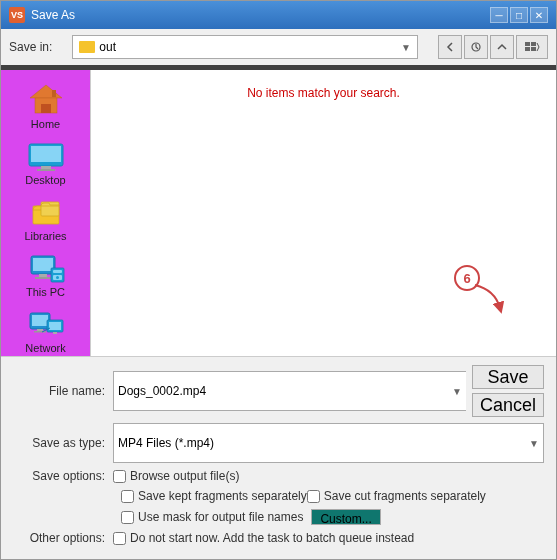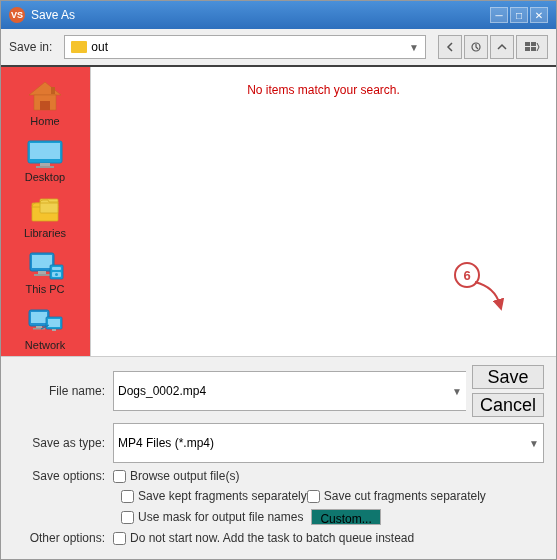--- a/index.html
+++ b/index.html
@@ -31,21 +31,21 @@
       display: flex;
       align-items: center;
       padding: 0 8px;
       gap: 6px;
     }
 
     .title-bar-icon {
       width: 16px;
       height: 16px;
       background: #e06030;
-      border-radius: 8px;
+      border-radius: 2px;
       display: flex;
       align-items: center;
       justify-content: center;
       font-size: 9px;
       color: white;
       font-weight: bold;
     }
 
     .title-bar-text {
       flex: 1;
@@ -68,23 +68,23 @@
       cursor: pointer;
       display: flex;
       align-items: center;
       justify-content: center;
     }
 
     .toolbar {
       display: flex;
       align-items: center;
       padding: 6px 8px;
-      gap: 12px;
+      gap: 20px;
       background: #f0f0f0;
-      border-bottom: 2px solid #404040;
+      border-bottom: 5px solid #404040;
     }
 
     .toolbar-label {
       font-size: 12px;
       color: #333;
       white-space: nowrap;
     }
 
     .save-in-combo {
       flex: 1;
@@ -145,24 +145,25 @@
     }
 
     .main-area {
       display: flex;
       flex: 1;
       overflow: hidden;
     }
 
     .sidebar {
       width: 90px;
-      background: #ef4444;
+      background: #d946ef;
       border-right: 1px solid #ccc;
       display: flex;
       flex-direction: column;
+      align-items: center;
       padding: 8px 4px;
       gap: 4px;
     }
 
     .sidebar-item {
       display: flex;
       flex-direction: column;
       align-items: center;
       width: 80px;
       padding: 4px 2px;

